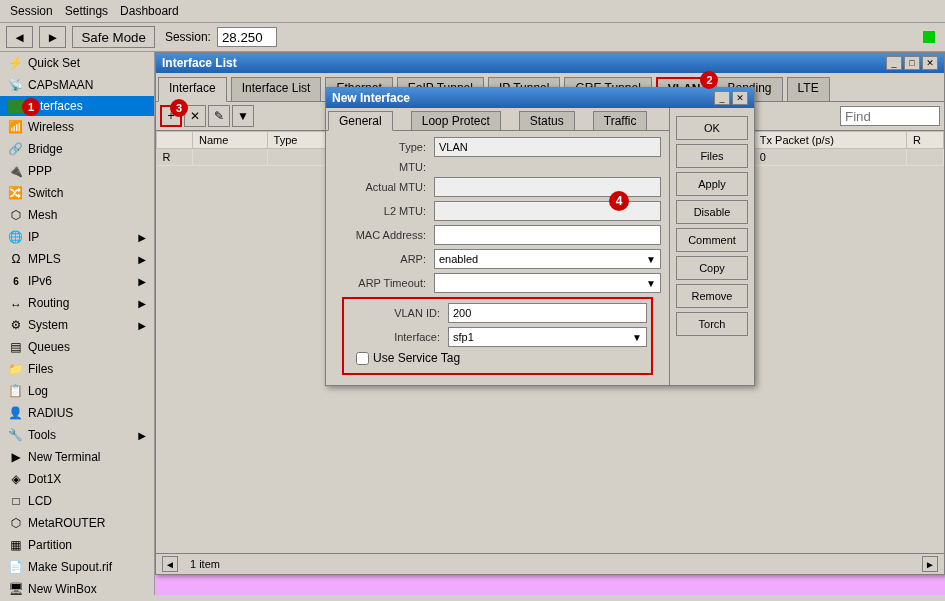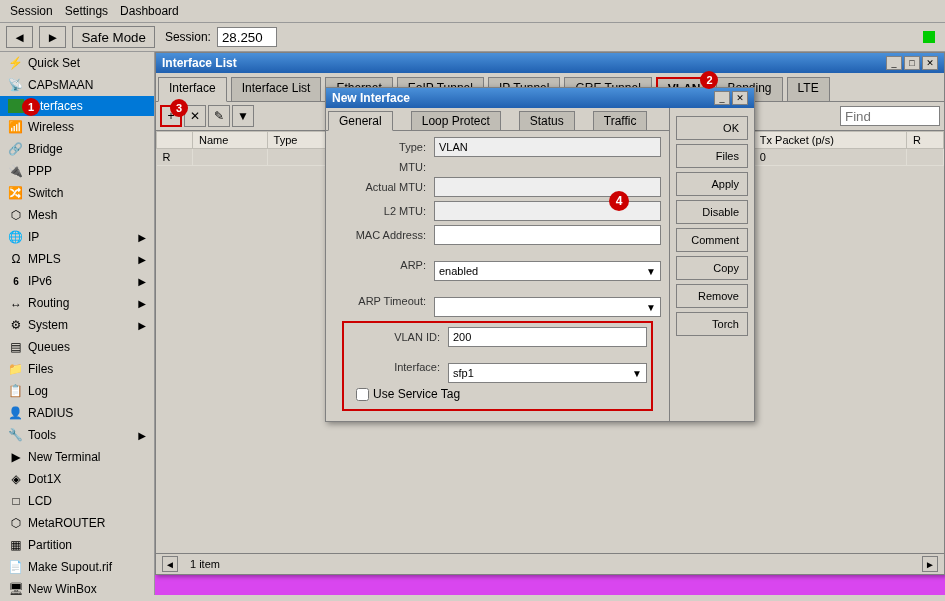--- a/index.html
+++ b/index.html
@@ -21,21 +21,21 @@
     .main-layout { display: flex; height: calc(601px - 58px); }
     
     
     .sidebar { width: 155px; background: #d4d0c8; border-right: 1px solid #999; overflow-y: auto; flex-shrink: 0; }
     .sidebar-item { display: flex; align-items: center; padding: 3px 8px; cursor: pointer; gap: 4px; position: relative; }
     .sidebar-item.active { background: #0078d7; color: white; }
     .sidebar-item .icon { width: 16px; height: 16px; display: inline-flex; align-items: center; justify-content: center; flex-shrink: 0; }
     .sidebar-item .arrow { margin-left: auto; font-size: 10px; }
     
     
-    .content-area { flex: 1; background: #d946ef; padding: 4px; position: relative; overflow: hidden; }
+    .content-area { flex: 1; background: #f0abfc; padding: 4px; position: relative; overflow: hidden; }
     
     
     .window { background: #d4d0c8; border: 1px solid #808080; box-shadow: 2px 2px 4px rgba(0,0,0,0.3); position: absolute; }
     .window-titlebar { background: linear-gradient(to bottom, #4a90d9, #2060b0); color: white; padding: 3px 6px; display: flex; align-items: center; justify-content: space-between; font-size: 12px; font-weight: bold; }
     .window-controls { display: flex; gap: 2px; }
     .window-ctrl-btn { background: #d4d0c8; border: 1px solid #808080; width: 16px; height: 14px; cursor: pointer; display: flex; align-items: center; justify-content: center; font-size: 9px; }
     
     
     .tab-bar { display: flex; background: #d4d0c8; border-bottom: 1px solid #808080; padding-top: 4px; flex-wrap: wrap; }
     .tab { padding: 3px 10px; cursor: pointer; border: 1px solid #808080; border-bottom: none; background: #c0bdb5; margin-right: 2px; margin-left: 2px; }
@@ -58,29 +58,29 @@
     .dialog-tabs { display: flex; background: #d4d0c8; border-bottom: 1px solid #808080; padding-top: 3px; }
     .dialog-tab { padding: 2px 10px; cursor: pointer; border: 1px solid #808080; border-bottom: none; background: #c0bdb5; margin-right: 16px; margin-left: 2px; }
     .dialog-tab.active { background: #d4d0c8; border-bottom: 1px solid #d4d0c8; margin-bottom: -1px; }
     
     
     .form-area { padding: 6px 8px; }
     .form-row { display: flex; align-items: center; margin-bottom: 4px; }
     .form-label { width: 100px; text-align: right; padding-right: 8px; flex-shrink: 0; font-size: 11px; color: #333; }
     .form-input { flex: 1; border: 1px solid #808080; padding: 2px 4px; height: 20px; background: white; font-size: 11px; }
     .form-input.red-border { border: 2px solid #cc0000; }
-    .form-select { flex: 1; border: 1px solid #808080; padding: 2px 4px; height: 20px; background: white; font-size: 11px; display: flex; align-items: center; justify-content: space-between; margin-top: 12px; }
+    .form-select { flex: 1; border: 1px solid #808080; padding: 2px 4px; height: 20px; background: white; font-size: 11px; display: flex; align-items: center; justify-content: space-between; }
     .form-select .arrow { font-size: 10px; }
     
     
     .vlan-section { border: 2px solid #cc0000; margin: 4px 8px; padding: 4px; }
     
     
     .btn-panel { display: flex; flex-direction: column; gap: 4px; padding: 4px; }
-    .dialog-btn { background: #d4d0c8; border: 1px solid #808080; padding: 3px 8px; cursor: pointer; text-align: right; min-width: 70px; height: 24px; font-size: 11px; }
+    .dialog-btn { background: #d4d0c8; border: 1px solid #808080; padding: 3px 8px; cursor: pointer; text-align: center; min-width: 70px; height: 24px; font-size: 11px; }
     
     
     .status-bar { background: #d4d0c8; border-top: 1px solid #808080; padding: 2px 6px; font-size: 11px; display: flex; align-items: center; gap: 8px; }
     
     
     .scroll-arrow { background: #d4d0c8; border: 1px solid #808080; width: 16px; height: 16px; cursor: pointer; display: flex; align-items: center; justify-content: center; font-size: 10px; }
     
     
     .num-badge { background: #cc0000; color: white; border-radius: 50%; width: 20px; height: 20px; display: flex; align-items: center; justify-content: center; font-size: 12px; font-weight: bold; position: absolute; z-index: 100; }
 

